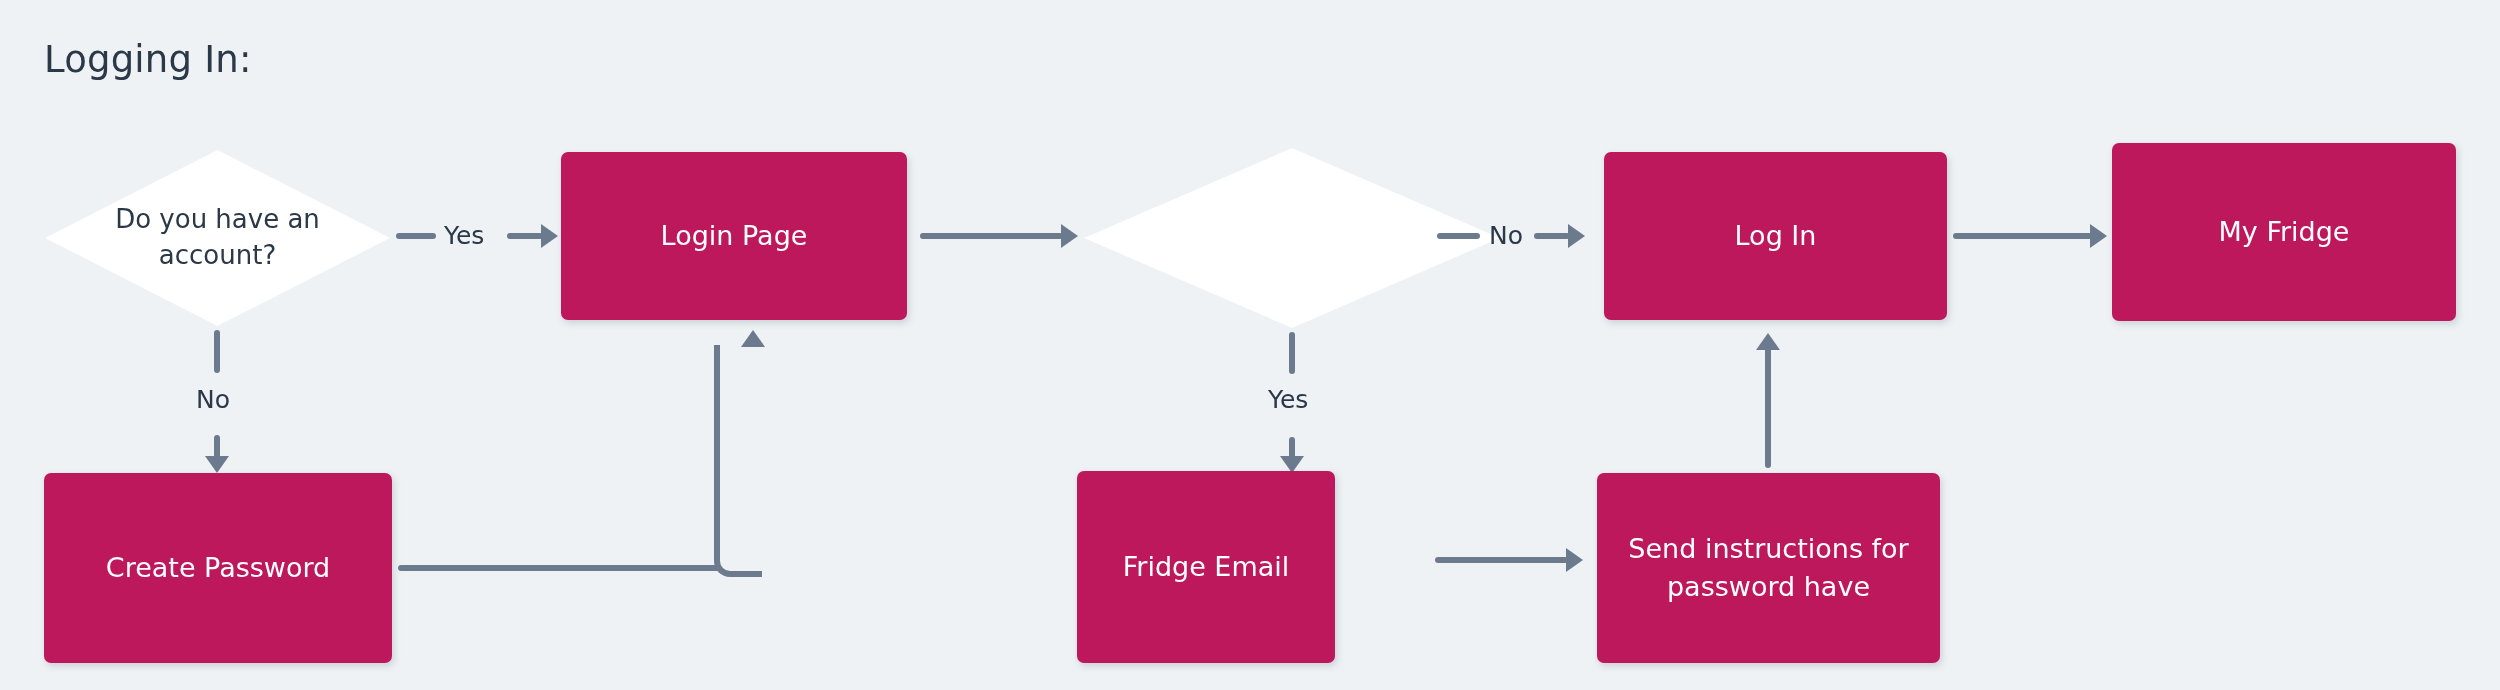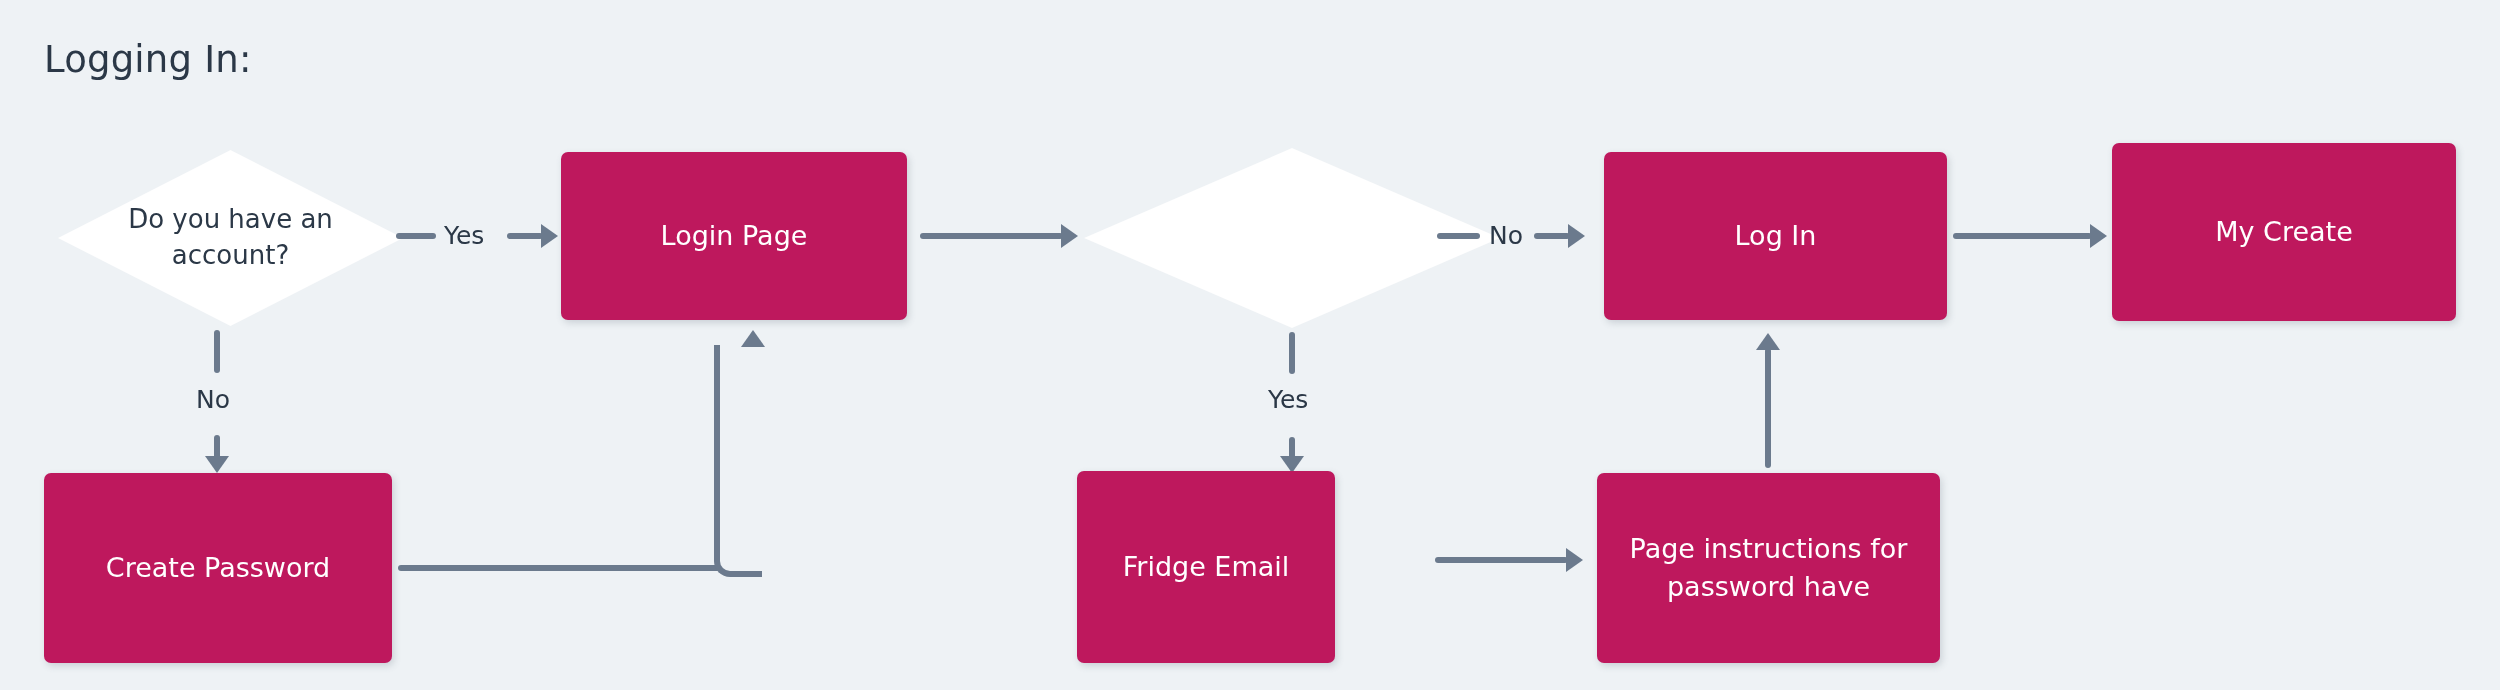--- a/index.html
+++ b/index.html
@@ -115,21 +115,21 @@
     white-space: nowrap;
   }
 </style>
 </head>
 <body>
 
 <div id="canvas">
 
   <div class="page-title">Logging In:</div>
 
-  <div class="node-diamond" style="left:58px; top:150px; width:345px; height:176px;justify-content:center;">
+  <div class="node-diamond" style="left:45px; top:150px; width:345px; height:176px;justify-content:center;">
     <div class="diamond-shape"></div>
     <div class="diamond-label">
       <span>Do you have an</span>
       <span>account?</span>
     </div>
   </div>
 
   <div class="conn-line conn-h" style="left:396px; top:233px; width:40px;"></div>
   <div class="edge-label" style="left:444px; top:221px;">Yes</div>
   <div class="conn-line conn-h" style="left:507px; top:233px; width:36px;"></div>
@@ -152,21 +152,21 @@
   <div class="arrow-right" style="left:1568px; top:224px;"></div>
 
   <div class="node-box" style="left:1604px; top:152px; width:343px; height:168px;">
     <span>Log In</span>
   </div>
 
   <div class="conn-line conn-h" style="left:1953px; top:233px; width:139px;"></div>
   <div class="arrow-right" style="left:2090px; top:224px;"></div>
 
   <div class="node-box" style="left:2112px; top:143px; width:344px; height:178px;">
-    <span>My Create</span>
+    <span>My Fridge</span>
   </div>
 
   <div class="conn-line conn-v" style="left:214px; top:330px; height:43px;"></div>
   <div class="edge-label" style="left:196px; top:385px;">No</div>
   <div class="conn-line conn-v" style="left:214px; top:435px; height:26px;"></div>
   <div class="arrow-down" style="left:205px; top:456px;"></div>
 
   <div class="conn-line conn-v" style="left:1289px; top:332px; height:42px;"></div>
   <div class="edge-label" style="left:1268px; top:385px;">Yes</div>
   <div class="conn-line conn-v" style="left:1289px; top:437px; height:24px;"></div>
@@ -182,21 +182,21 @@
 
   <div class="node-box" style="left:1077px; top:471px; width:258px; height:192px;">
     <span>Fridge Email</span>
   </div>
 
   <div class="conn-line conn-h" style="left:1435px; top:557px; width:133px;"></div>
   <div class="arrow-right" style="left:1566px; top:548px;"></div>
 
   <div class="node-box" style="left:1597px; top:473px; width:343px; height:190px;">
     <div>
-      <span>Page instructions for</span>
+      <span>Send instructions for</span>
       <span>password have</span>
     </div>
   </div>
 
   <div class="conn-line conn-v" style="left:1765px; top:348px; height:120px;"></div>
   <div class="arrow-up" style="left:1756px; top:333px;"></div>
 
 </div>
 
 </body></html>

